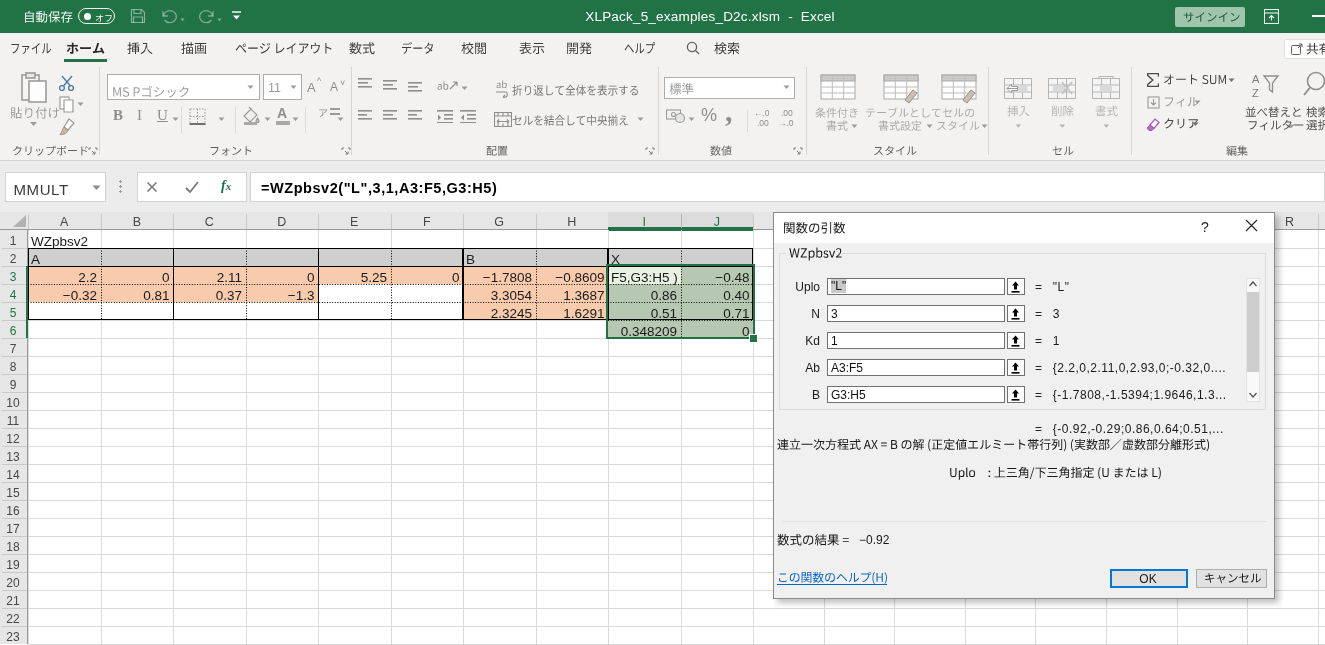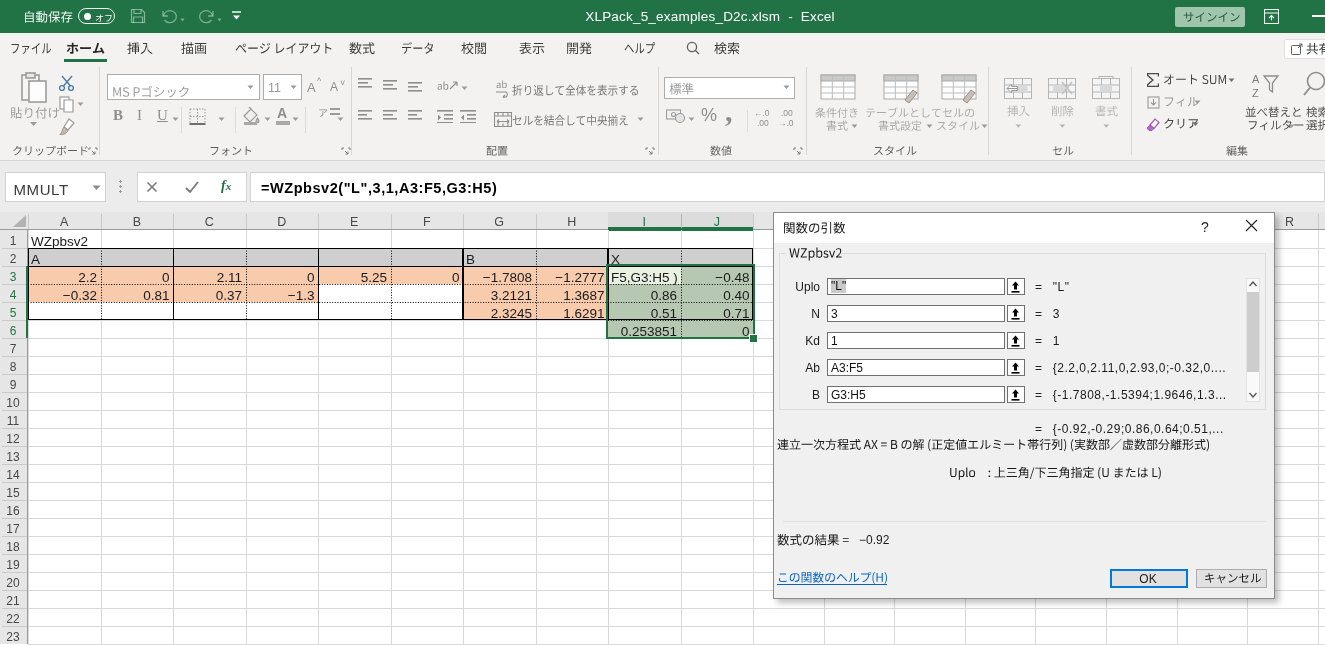--- a/index.html
+++ b/index.html
@@ -696,36 +696,36 @@
 <div style="position:absolute;left:31px;top:251.8px;font:400 13.5px &quot;Liberation Sans&quot;,sans-serif;color:#1a1a1a;white-space:pre;">A</div>
 <div style="position:absolute;left:466px;top:251.8px;font:400 13.5px &quot;Liberation Sans&quot;,sans-serif;color:#1a1a1a;white-space:pre;">B</div>
 <div style="position:absolute;left:611px;top:251.8px;font:400 13.5px &quot;Liberation Sans&quot;,sans-serif;color:#1a1a1a;white-space:pre;">X</div>
 <div style="position:absolute;left:28px;top:269.8px;width:69px;text-align:right;font:400 13.5px &quot;Liberation Sans&quot;,sans-serif;color:#1a1a1a;">2.2</div>
 <div style="position:absolute;left:100.5px;top:269.8px;width:69px;text-align:right;font:400 13.5px &quot;Liberation Sans&quot;,sans-serif;color:#1a1a1a;">0</div>
 <div style="position:absolute;left:173px;top:269.8px;width:69px;text-align:right;font:400 13.5px &quot;Liberation Sans&quot;,sans-serif;color:#1a1a1a;">2.11</div>
 <div style="position:absolute;left:245.5px;top:269.8px;width:69px;text-align:right;font:400 13.5px &quot;Liberation Sans&quot;,sans-serif;color:#1a1a1a;">0</div>
 <div style="position:absolute;left:318px;top:269.8px;width:69px;text-align:right;font:400 13.5px &quot;Liberation Sans&quot;,sans-serif;color:#1a1a1a;">5.25</div>
 <div style="position:absolute;left:390.5px;top:269.8px;width:69px;text-align:right;font:400 13.5px &quot;Liberation Sans&quot;,sans-serif;color:#1a1a1a;">0</div>
 <div style="position:absolute;left:463px;top:269.8px;width:69px;text-align:right;font:400 13.5px &quot;Liberation Sans&quot;,sans-serif;color:#1a1a1a;">−1.7808</div>
-<div style="position:absolute;left:535.5px;top:269.8px;width:69px;text-align:right;font:400 13.5px &quot;Liberation Sans&quot;,sans-serif;color:#1a1a1a;">−1.2777</div>
+<div style="position:absolute;left:535.5px;top:269.8px;width:69px;text-align:right;font:400 13.5px &quot;Liberation Sans&quot;,sans-serif;color:#1a1a1a;">−0.8609</div>
 <div style="position:absolute;left:611px;top:269.8px;font:400 13.5px &quot;Liberation Sans&quot;,sans-serif;color:#1a1a1a;white-space:pre;">F5,G3:H5 )</div>
 <div style="position:absolute;left:680.5px;top:269.8px;width:69px;text-align:right;font:400 13.5px &quot;Liberation Sans&quot;,sans-serif;color:#1a1a1a;">−0.48</div>
 <div style="position:absolute;left:28px;top:287.8px;width:69px;text-align:right;font:400 13.5px &quot;Liberation Sans&quot;,sans-serif;color:#1a1a1a;">−0.32</div>
 <div style="position:absolute;left:100.5px;top:287.8px;width:69px;text-align:right;font:400 13.5px &quot;Liberation Sans&quot;,sans-serif;color:#1a1a1a;">0.81</div>
 <div style="position:absolute;left:173px;top:287.8px;width:69px;text-align:right;font:400 13.5px &quot;Liberation Sans&quot;,sans-serif;color:#1a1a1a;">0.37</div>
 <div style="position:absolute;left:245.5px;top:287.8px;width:69px;text-align:right;font:400 13.5px &quot;Liberation Sans&quot;,sans-serif;color:#1a1a1a;">−1.3</div>
-<div style="position:absolute;left:463px;top:287.8px;width:69px;text-align:right;font:400 13.5px &quot;Liberation Sans&quot;,sans-serif;color:#1a1a1a;">3.2121</div>
+<div style="position:absolute;left:463px;top:287.8px;width:69px;text-align:right;font:400 13.5px &quot;Liberation Sans&quot;,sans-serif;color:#1a1a1a;">3.3054</div>
 <div style="position:absolute;left:535.5px;top:287.8px;width:69px;text-align:right;font:400 13.5px &quot;Liberation Sans&quot;,sans-serif;color:#1a1a1a;">1.3687</div>
 <div style="position:absolute;left:608px;top:287.8px;width:69px;text-align:right;font:400 13.5px &quot;Liberation Sans&quot;,sans-serif;color:#1a1a1a;">0.86</div>
 <div style="position:absolute;left:680.5px;top:287.8px;width:69px;text-align:right;font:400 13.5px &quot;Liberation Sans&quot;,sans-serif;color:#1a1a1a;">0.40</div>
 <div style="position:absolute;left:463px;top:305.8px;width:69px;text-align:right;font:400 13.5px &quot;Liberation Sans&quot;,sans-serif;color:#1a1a1a;">2.3245</div>
 <div style="position:absolute;left:535.5px;top:305.8px;width:69px;text-align:right;font:400 13.5px &quot;Liberation Sans&quot;,sans-serif;color:#1a1a1a;">1.6291</div>
 <div style="position:absolute;left:608px;top:305.8px;width:69px;text-align:right;font:400 13.5px &quot;Liberation Sans&quot;,sans-serif;color:#1a1a1a;">0.51</div>
 <div style="position:absolute;left:680.5px;top:305.8px;width:69px;text-align:right;font:400 13.5px &quot;Liberation Sans&quot;,sans-serif;color:#1a1a1a;">0.71</div>
-<div style="position:absolute;left:608px;top:323.8px;width:69px;text-align:right;font:400 13.5px &quot;Liberation Sans&quot;,sans-serif;color:#1a1a1a;">0.253851</div>
+<div style="position:absolute;left:608px;top:323.8px;width:69px;text-align:right;font:400 13.5px &quot;Liberation Sans&quot;,sans-serif;color:#1a1a1a;">0.348209</div>
 <div style="position:absolute;left:680.5px;top:323.8px;width:69px;text-align:right;font:400 13.5px &quot;Liberation Sans&quot;,sans-serif;color:#1a1a1a;">0</div>
 <div style="position:absolute;left:605.5px;top:263.5px;width:149.5px;height:75.5px;border:2.5px solid #217346;"></div>
 <div style="position:absolute;left:748.5px;top:333.5px;width:9px;height:9px;background:#fff;"></div>
 <div style="position:absolute;left:750px;top:335px;width:6.5px;height:6.5px;background:#217346;"></div>
 <div style="position:absolute;left:773px;top:212px;width:502px;height:387px;background:#f0f0f0;border:1px solid #8b8b8b;box-shadow:4px 4px 6px rgba(0,0,0,0.25);"></div>
 <div style="position:absolute;left:774px;top:213px;width:500px;height:30px;background:#fff;"></div>
 <svg style="position:absolute;left:783px;top:218px;overflow:visible;" width="62.5" height="18.5" viewBox="0 -14.5 62.5 18.5">
     <path d="M11 -10L6.8 -10L6.8 -5.9L10.5 -5.9L10.5 -0.1Q10.5 0 10.5 0.1Q10.5 0.1 10.3 0.1L9.2 0.1Q9.3 -0.1 9.3 -0.1Q9.4 -0.2 9.5 -0.3Q8.2 -0.6 7.8 -0.9Q7.3 -1.2 6.8 -2.1L9.5 -2.1L9.5 -2.8L6.6 -2.8L6.6 -2.9L6.6 -3.8L9.3 -3.8L9.3 -4.5L7.8 -4.5L8.5 -5.5L7.6 -5.8Q7.5 -5.4 7.4 -5.1Q7.2 -4.9 7 -4.5L5.4 -4.5Q5.3 -4.8 5.1 -5.1Q5 -5.4 4.7 -5.7L4 -5.5Q4.2 -5.2 4.3 -5Q4.4 -4.8 4.5 -4.5L3.2 -4.5L3.2 -3.8L5.7 -3.8L5.7 -2.9L5.7 -2.8L3 -2.8L3 -2.1L5.6 -2.1Q5.3 -1.4 5 -1.1Q4.6 -0.7 2.9 -0.2Q3 -0 3.2 0.1Q3.3 0.2 3.4 0.4Q5.1 -0.1 5.5 -0.5Q5.9 -0.8 6.2 -1.5Q6.8 -0.6 7.3 -0.3Q7.8 0.1 9 0.4L9.1 0.2Q9.2 0.4 9.3 0.6Q9.3 0.8 9.4 1Q10.2 1 10.4 1Q10.7 1 11 0.8Q11.3 0.7 11.4 0.5Q11.5 0.4 11.5 -0.1L11.5 -10L11 -10Z M4.8 -7.6L4.8 -6.6L2 -6.6L2 -7.6L4.8 -7.6Z M4.8 -8.3L2 -8.3L2 -9.3L4.8 -9.3L4.8 -8.3Z M10.5 -7.6L10.5 -6.6L7.7 -6.6L7.7 -7.6L10.5 -7.6Z M10.5 -8.3L7.7 -8.3L7.7 -9.3L10.5 -9.3L10.5 -8.3Z M1.1 -10L1.1 1L2 1L2 -5.9L5.7 -5.9L5.7 -10L1.1 -10Z M18 -10.3Q17.8 -9.8 17.5 -9.4Q17.3 -9 17 -8.6L17.7 -8.3Q18 -8.7 18.2 -9Q18.4 -9.3 18.8 -9.9L18 -10.3Z M13.5 -9.9Q13.9 -9.4 14 -9Q14.2 -8.7 14.3 -8.3L15.1 -8.6Q14.9 -9 14.8 -9.4Q14.6 -9.7 14.2 -10.2L13.5 -9.9Z M20.4 -10.5Q20 -8.3 19.7 -7.2Q19.3 -6.2 18.3 -4.9Q18.5 -4.7 18.7 -4.6Q18.9 -4.4 19.1 -4.2Q19.4 -4.7 19.6 -4.9Q19.7 -5.2 20 -5.8Q20.3 -4.5 20.4 -3.9Q20.6 -3.3 21.1 -2.3Q20.5 -1.4 20.1 -1Q19.7 -0.6 18.6 -0Q18.2 -0.3 17.9 -0.5Q17.7 -0.6 17.1 -0.9Q17.6 -1.5 17.7 -1.9Q17.9 -2.2 18 -3L19.1 -3L19.1 -3.8L15.8 -3.8L16.2 -4.7L16 -4.8L16.5 -4.8L16.5 -6.6Q17.1 -6.2 17.5 -5.9Q17.9 -5.6 18.2 -5.3L18.8 -6Q18.4 -6.2 17.7 -6.6Q17.1 -7.1 16.5 -7.4L16.5 -7.4L19.1 -7.4L19.1 -8.2L16.5 -8.2L16.5 -10.5L15.7 -10.5L15.7 -8.2L13.1 -8.2L13.1 -7.4L15.4 -7.4Q14.8 -6.6 14.3 -6.2Q13.8 -5.8 12.9 -5.4Q13.1 -5.3 13.2 -5.1Q13.3 -4.9 13.4 -4.7Q14.2 -5.2 14.6 -5.5Q15 -5.8 15.7 -6.6L15.7 -4.8L15.3 -4.9L14.8 -3.8L13 -3.8L13 -3L14.4 -3Q14.1 -2.4 13.9 -2.1Q13.7 -1.8 13.5 -1.3L14.3 -1L14.5 -1.3Q14.9 -1.2 15.1 -1.1Q15.3 -1 15.7 -0.8Q15 -0.3 14.6 -0.1Q14.2 0 13 0.2Q13.2 0.4 13.3 0.6Q13.4 0.8 13.4 1Q14.8 0.7 15.3 0.5Q15.8 0.3 16.5 -0.3Q17.1 0 17.3 0.2Q17.6 0.4 18 0.7L18.3 0.4Q18.5 0.6 18.5 0.7Q18.6 0.9 18.7 1Q19.9 0.4 20.4 0Q20.9 -0.4 21.6 -1.4Q22.2 -0.4 22.6 0Q23 0.4 24 1Q24.1 0.7 24.2 0.6Q24.4 0.4 24.6 0.2Q23.6 -0.3 23.2 -0.8Q22.8 -1.2 22.2 -2.3Q23 -3.6 23.2 -4.5Q23.4 -5.3 23.7 -7.3L24.5 -7.3L24.5 -8.2L20.8 -8.2Q21 -8.9 21.1 -9.3Q21.2 -9.6 21.3 -10.4L20.4 -10.5Z M15.4 -3L17.1 -3Q17 -2.4 16.8 -2.1Q16.7 -1.8 16.3 -1.4Q15.8 -1.6 15.6 -1.7Q15.3 -1.8 14.8 -2L15.4 -3Z M20.6 -7.3L22.8 -7.3Q22.5 -5.8 22.4 -5.1Q22.2 -4.4 21.7 -3.3Q21.2 -4.5 21 -5.2Q20.8 -5.9 20.6 -7.3Z M31 -8Q30.8 -6.9 30.7 -6.3Q30.6 -5.7 30.2 -4.7Q29.6 -2.5 29.3 -2.1Q29 -1.7 28.4 -1.7Q27.8 -1.7 27.4 -2.1Q27.1 -2.4 27.1 -4Q27.1 -5.7 27.8 -6.7Q28.5 -7.7 31 -8Z M32 -8Q34.1 -7.9 34.7 -7.1Q35.3 -6.3 35.3 -4.4Q35.3 -2.2 34.5 -1.7Q33.8 -1.1 32.2 -0.7Q31.9 -0.6 31.7 -0.6Q31.5 -0.6 31.1 -0.5L31.7 0.4Q34.6 0 35.5 -0.9Q36.3 -1.8 36.3 -4.4Q36.3 -6.9 35.4 -7.9Q34.5 -9 31.6 -9Q28.5 -9 27.3 -7.8Q26.1 -6.6 26.1 -3.9Q26.1 -1.8 26.7 -1.2Q27.2 -0.5 28.3 -0.5Q29.5 -0.5 30 -1.2Q30.5 -1.9 31.2 -4.4Q31.6 -5.6 31.7 -6.2Q31.8 -6.9 32 -8Z M47.2 -10.4L47.2 1L48.1 1L48.1 -10.4L47.2 -10.4Z M39.1 -7.1Q39 -5.8 38.8 -5Q38.7 -4.2 38.4 -3.1L39.3 -3L39.5 -3.6L42.8 -3.6Q42.6 -1.3 42.5 -0.8Q42.4 -0.3 42.1 -0.1Q42 0 41.9 0Q41.8 0.1 41.5 0.1Q41.2 0.1 40.8 0.1Q40.4 0 39.6 -0Q39.8 0.2 39.8 0.4Q39.9 0.7 39.9 1Q40.7 1 41.1 1Q41.5 1 41.9 1Q42.3 0.9 42.5 0.9Q42.6 0.8 42.9 0.6Q43.3 0.1 43.4 -0.5Q43.5 -1.1 43.8 -4Q43.8 -4.2 43.8 -4.3Q43.8 -4.5 43.8 -4.5L39.6 -4.5L40 -6.2L43.7 -6.2L43.7 -10L38.7 -10L38.7 -9.1L42.8 -9.1L42.8 -7.1L39.1 -7.1Z M55.5 -10.3Q55.2 -9.8 55 -9.4Q54.8 -9 54.5 -8.6L55.2 -8.3Q55.5 -8.7 55.7 -9Q55.9 -9.3 56.3 -9.9L55.5 -10.3Z M51 -9.9Q51.4 -9.4 51.5 -9Q51.7 -8.7 51.8 -8.3L52.6 -8.6Q52.4 -9 52.3 -9.4Q52.1 -9.7 51.7 -10.2L51 -9.9Z M57.9 -10.5Q57.5 -8.3 57.2 -7.2Q56.8 -6.2 55.8 -4.9Q56 -4.7 56.2 -4.6Q56.4 -4.4 56.6 -4.2Q56.9 -4.7 57.1 -4.9Q57.2 -5.2 57.5 -5.8Q57.8 -4.5 57.9 -3.9Q58.1 -3.3 58.6 -2.3Q58 -1.4 57.6 -1Q57.2 -0.6 56.1 -0Q55.7 -0.3 55.4 -0.5Q55.2 -0.6 54.6 -0.9Q55.1 -1.5 55.2 -1.9Q55.4 -2.2 55.5 -3L56.6 -3L56.6 -3.8L53.3 -3.8L53.7 -4.7L53.5 -4.8L54 -4.8L54 -6.6Q54.6 -6.2 55 -5.9Q55.4 -5.6 55.7 -5.3L56.3 -6Q55.9 -6.2 55.2 -6.6Q54.6 -7.1 54 -7.4L54 -7.4L56.6 -7.4L56.6 -8.2L54 -8.2L54 -10.5L53.2 -10.5L53.2 -8.2L50.6 -8.2L50.6 -7.4L52.9 -7.4Q52.3 -6.6 51.8 -6.2Q51.3 -5.8 50.4 -5.4Q50.6 -5.3 50.7 -5.1Q50.8 -4.9 50.9 -4.7Q51.7 -5.2 52.1 -5.5Q52.5 -5.8 53.2 -6.6L53.2 -4.8L52.8 -4.9L52.3 -3.8L50.5 -3.8L50.5 -3L51.9 -3Q51.6 -2.4 51.4 -2.1Q51.2 -1.8 51 -1.3L51.8 -1L52 -1.3Q52.4 -1.2 52.6 -1.1Q52.8 -1 53.2 -0.8Q52.5 -0.3 52.1 -0.1Q51.7 0 50.5 0.2Q50.7 0.4 50.8 0.6Q50.9 0.8 50.9 1Q52.3 0.7 52.8 0.5Q53.3 0.3 54 -0.3Q54.6 0 54.8 0.2Q55.1 0.4 55.5 0.7L55.8 0.4Q56 0.6 56 0.7Q56.1 0.9 56.2 1Q57.4 0.4 57.9 0Q58.4 -0.4 59.1 -1.4Q59.7 -0.4 60.1 0Q60.5 0.4 61.5 1Q61.6 0.7 61.8 0.6Q61.9 0.4 62.1 0.2Q61.1 -0.3 60.7 -0.8Q60.3 -1.2 59.7 -2.3Q60.5 -3.6 60.7 -4.5Q60.9 -5.3 61.2 -7.3L62 -7.3L62 -8.2L58.3 -8.2Q58.5 -8.9 58.6 -9.3Q58.7 -9.6 58.8 -10.4L57.9 -10.5Z M52.9 -3L54.6 -3Q54.5 -2.4 54.3 -2.1Q54.2 -1.8 53.8 -1.4Q53.3 -1.6 53.1 -1.7Q52.8 -1.8 52.3 -2L52.9 -3Z M58.1 -7.3L60.3 -7.3Q60 -5.8 59.9 -5.1Q59.7 -4.4 59.2 -3.3Q58.7 -4.5 58.5 -5.2Q58.3 -5.9 58.1 -7.3Z" fill="#1a1a1a"></path>
   </svg>
 <div style="position:absolute;left:1201px;top:219px;font:400 14px &quot;Liberation Sans&quot;, sans-serif;color:#222;white-space:pre;">?</div>

